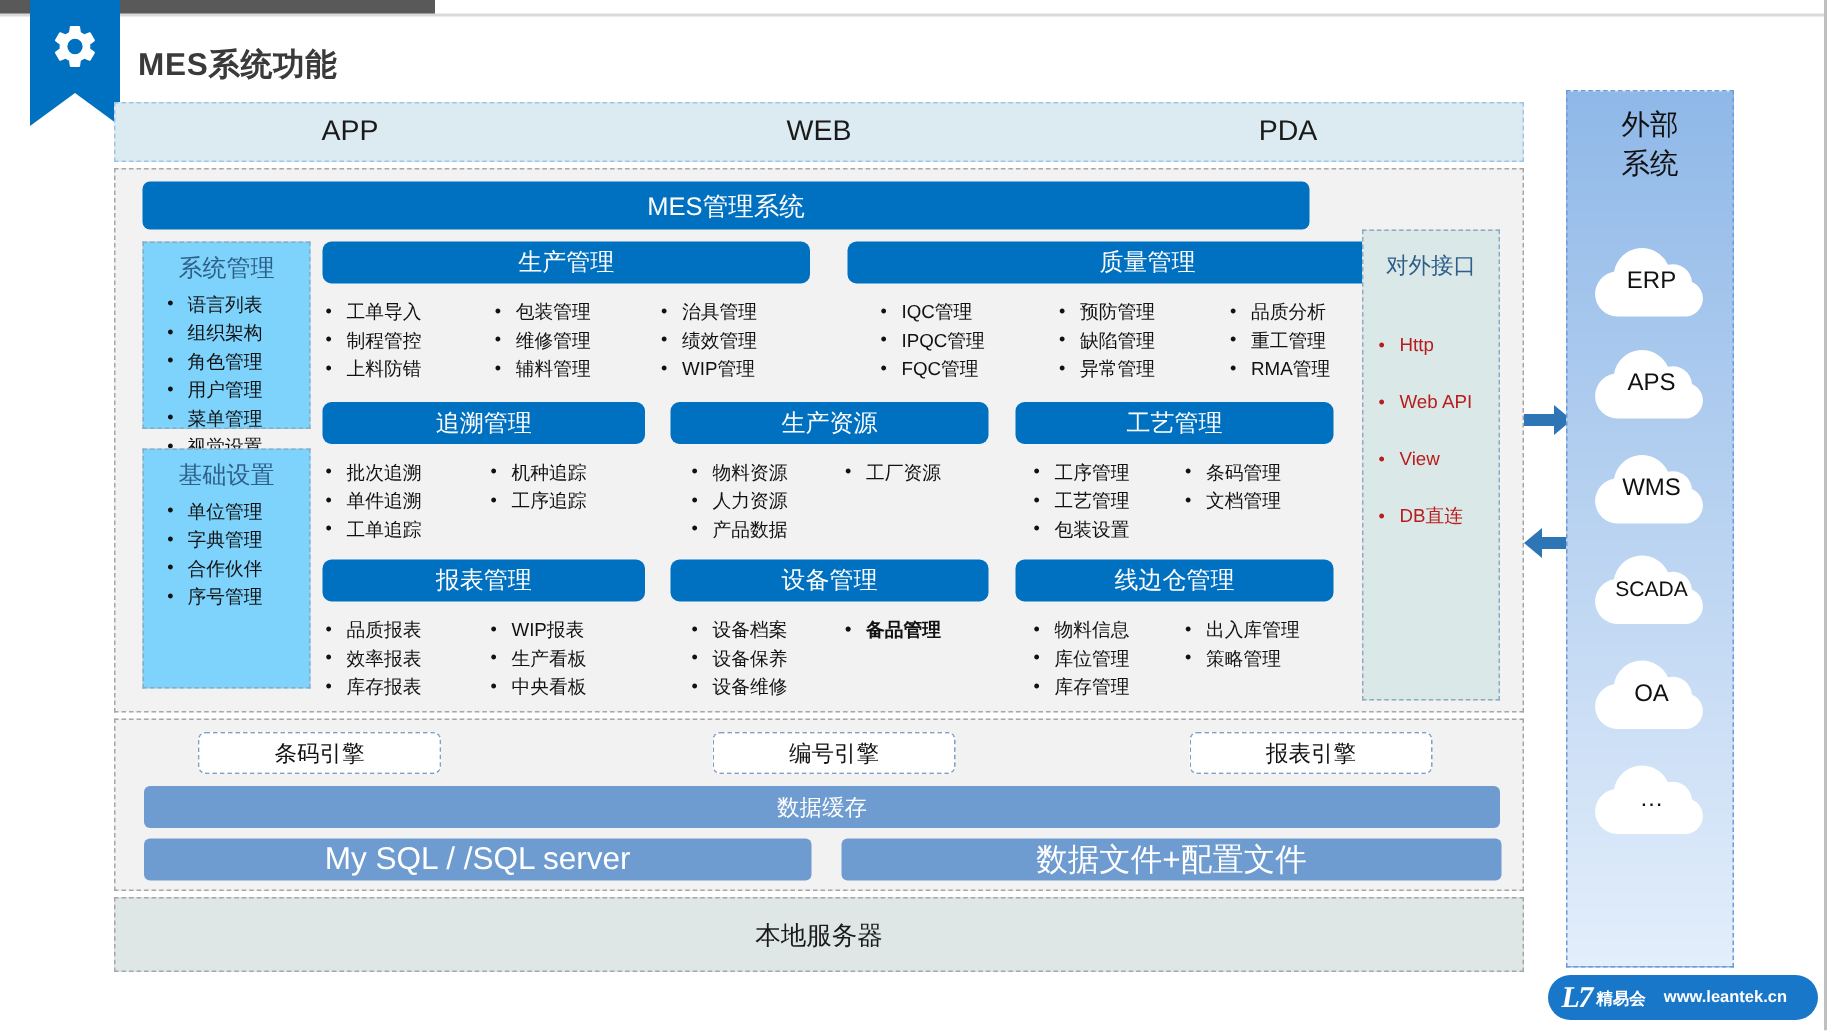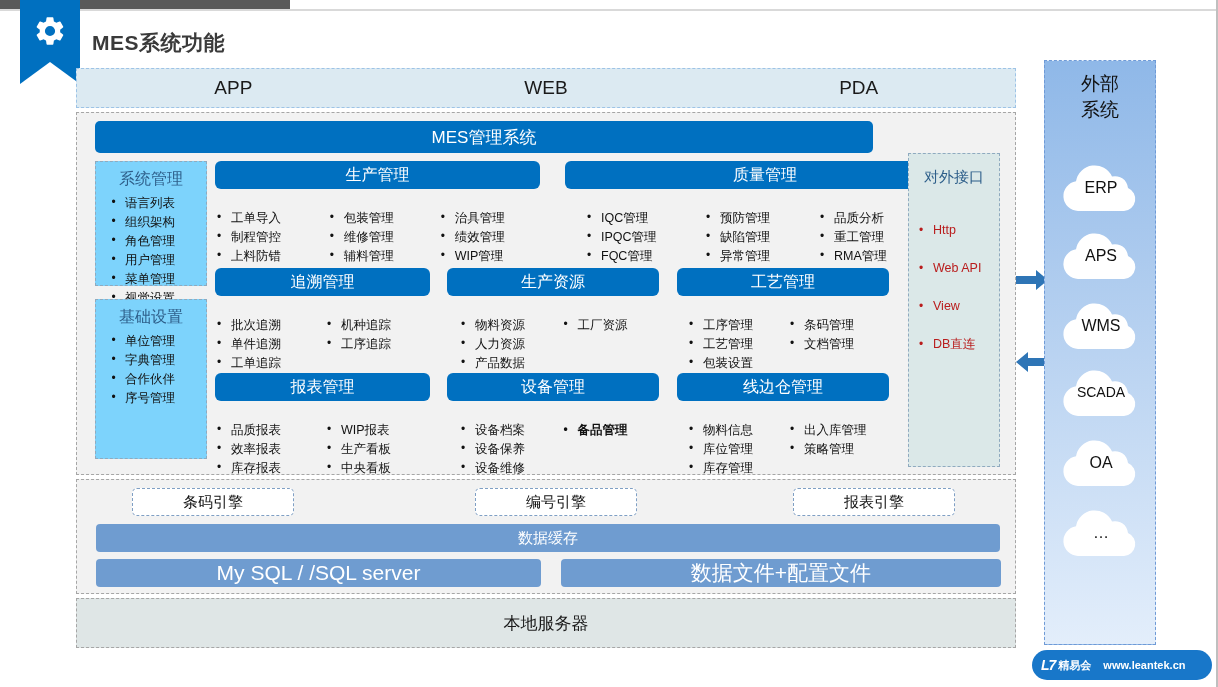--- a/index.html
+++ b/index.html
@@ -39,21 +39,21 @@
   .sidepanel{position:absolute;background:#7dd3fc;border:1px dashed #8faabf;box-sizing:border-box;font-family:Liberation Mono, monospace;}
   .sp-title{text-align:center;font-size:16px;color:#2e5f8a;padding-top:7px;}
   .sp-list{margin:5px 0 0 0;padding:0 0 0 14px;list-style:none;}
   .sp-list li{font-size:12.5px;color:#111;line-height:19px;position:relative;padding-left:15px;}
   .sp-list li:before{content:"•";position:absolute;left:0;top:-1px;font-size:12px;color:#111;}
 
   
   .mod{position:absolute;}
   .mod-head{background:#0070C0;border-radius:6px;color:#fff;font-size:16px;height:28px;
     display:flex;align-items:center;justify-content:center;}
-  .mod-body{display:flex;padding-top:20px;}
+  .mod-body{display:flex;padding-top:10px;}
   .mod-col{padding-right:6px;}
   .mod-col ul{margin:0;padding:0;list-style:none;}
   .mod-col li{font-size:12.5px;color:#111;line-height:19px;position:relative;padding-left:16px;white-space:nowrap;}
   .mod-col li:before{content:"•";position:absolute;left:2px;top:-1px;font-size:12px;}
 
   
   .api-panel{position:absolute;left:908px;top:153px;width:92px;height:314px;
     background:#dbe8e8;border:1px dashed #8faabf;box-sizing:border-box;}
   .api-panel .sp-title{font-size:15px;padding-top:14px;}
   .api-list{margin:24px 0 0 0;padding:0 0 0 6px;list-style:none;}
@@ -82,21 +82,21 @@
   .ext{position:absolute;left:1044px;top:60px;width:112px;height:585px;
     background:linear-gradient(to bottom,#8fb8e8 0%,#b5d0f0 45%,#e3eefb 100%);
     border:1px dashed #6f9ad6;box-sizing:border-box;}
   .ext-title{text-align:center;font-size:19px;color:#111;padding-top:10px;line-height:26px;}
   .cloud{position:absolute;left:10px;width:92px;height:52px;}
   .cloud .lbl{position:absolute;left:0;top:18px;width:92px;text-align:center;font-size:16px;color:#111;z-index:2;}
 
   
   .logo{position:absolute;left:1032px;top:650px;width:180px;height:30px;background:#1877c9;
     border-radius:15px;display:flex;align-items:center;}
-  .logo .mark{margin-left:9px;font-size:14px;font-weight:bold;color:#fff;font-style:italic;letter-spacing:-1px;}
+  .logo .mark{margin-left:9px;font-size:20px;font-weight:bold;color:#fff;font-style:italic;letter-spacing:-1px;font-family:Liberation Serif, serif;}
   .logo .cn{margin-left:3px;font-size:11px;font-weight:bold;color:#fff;}
   .logo .url{margin-left:12px;font-size:11px;color:#fff;font-weight:bold;}
 </style>
 </head>
 <body>
 
 <div class="top-strip"></div>
 <div class="top-strip-line"></div>
 <div class="right-edge"></div>
 

